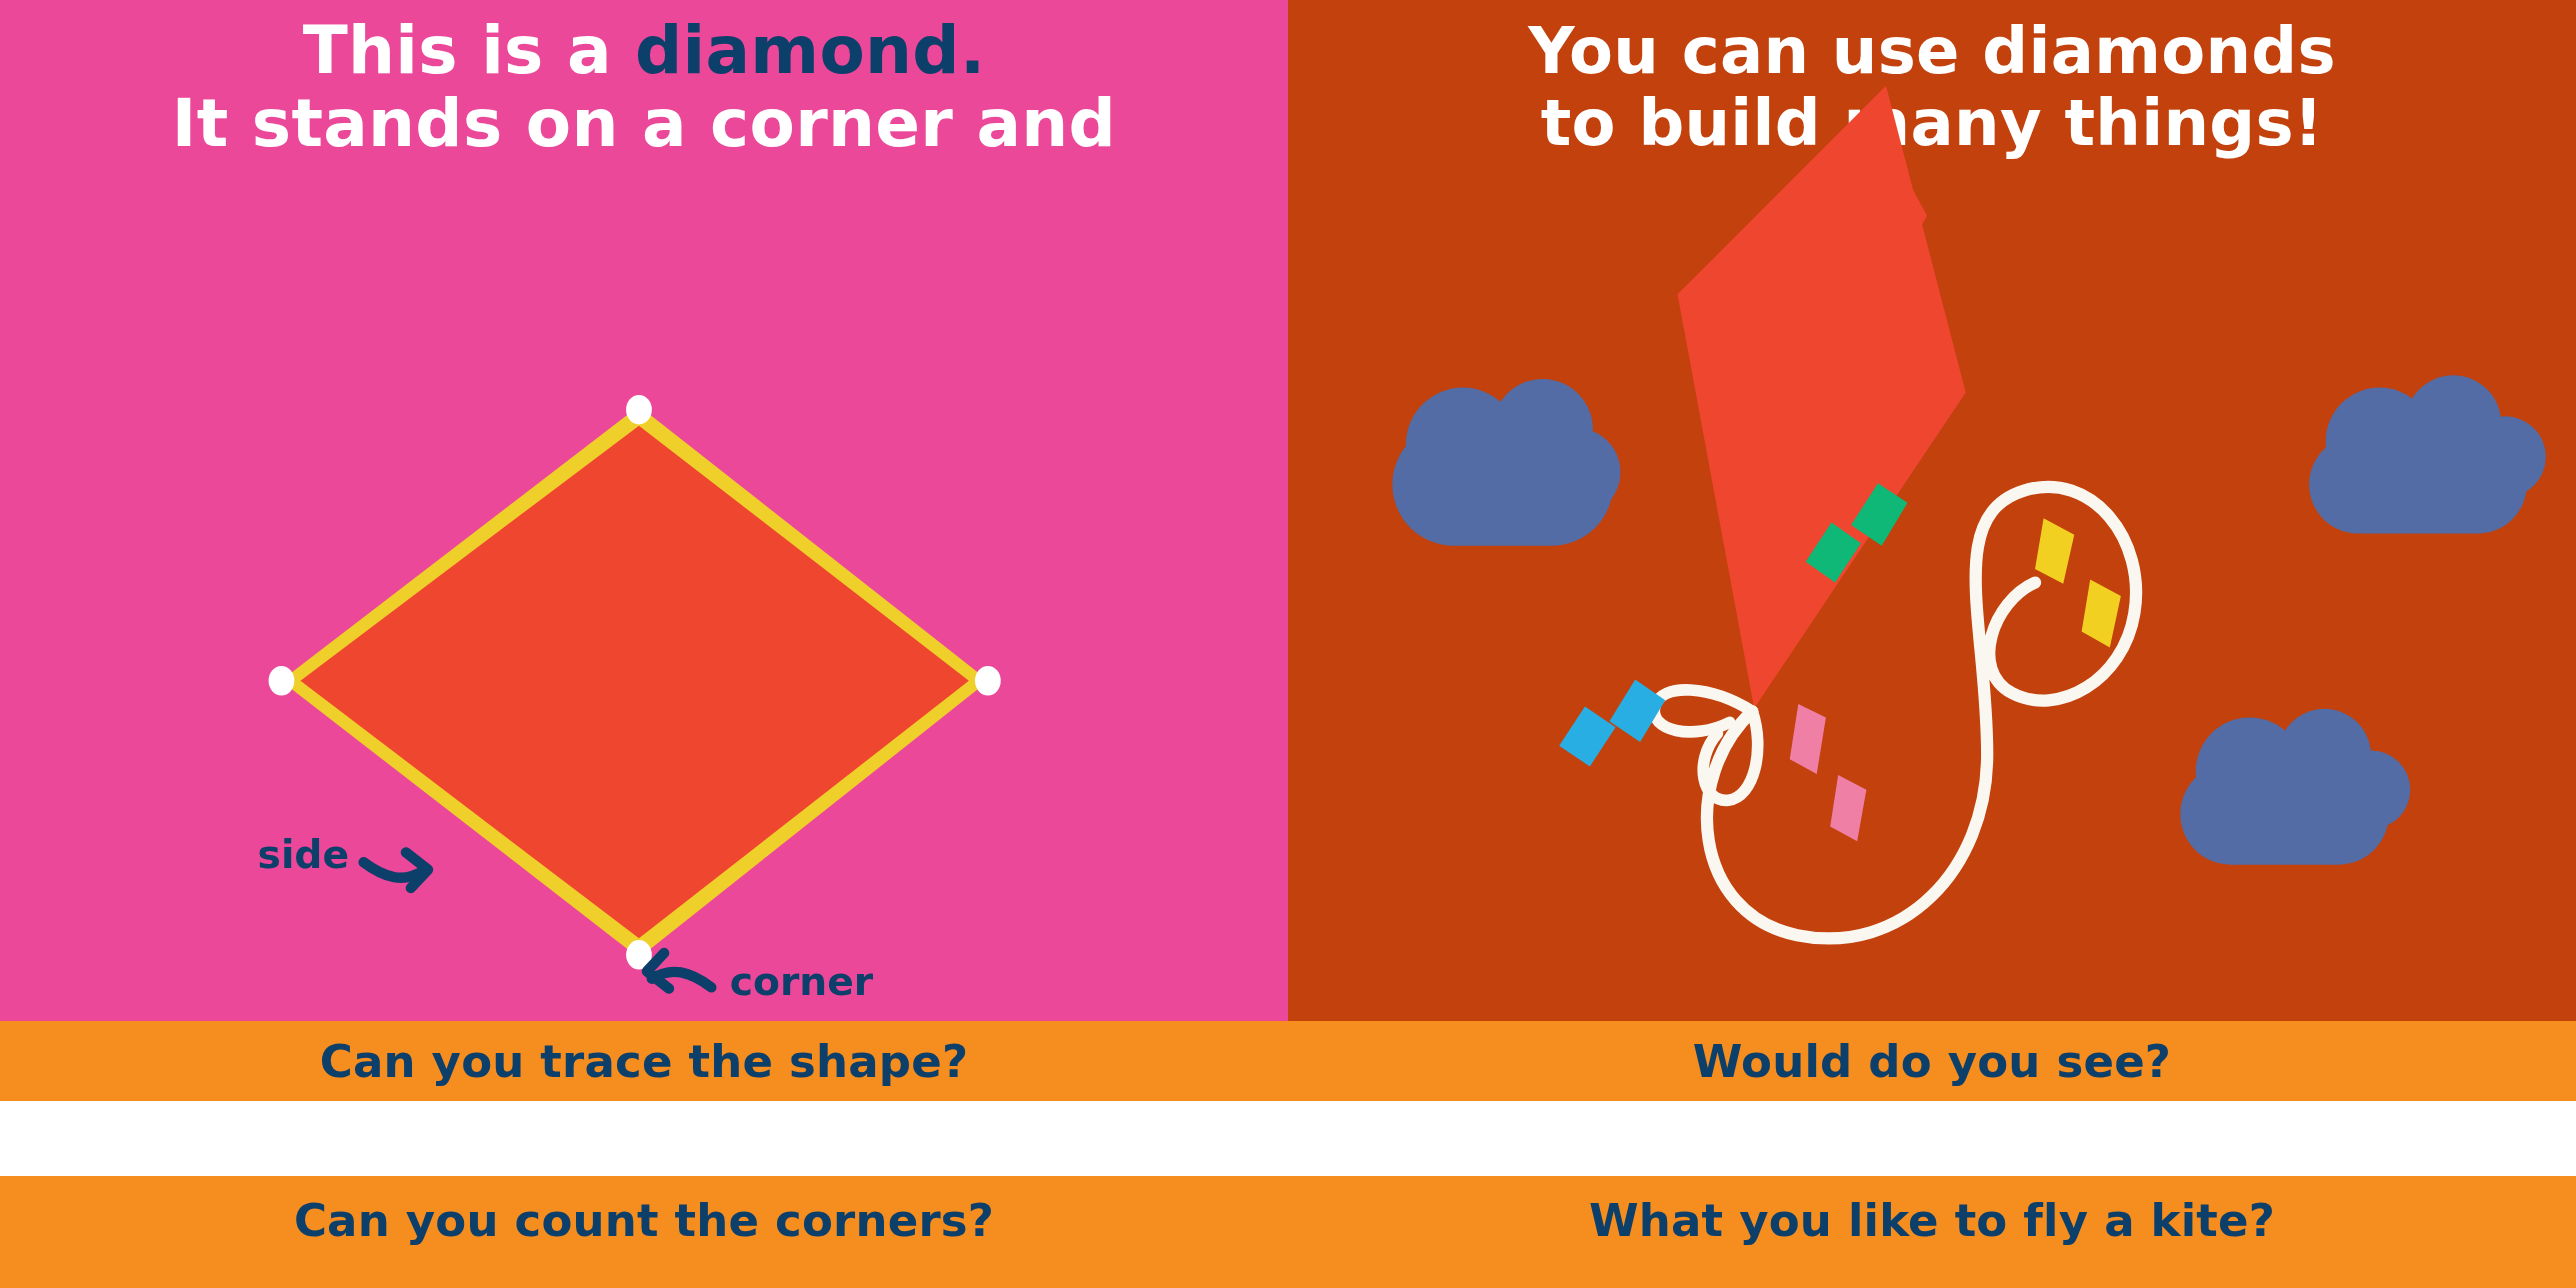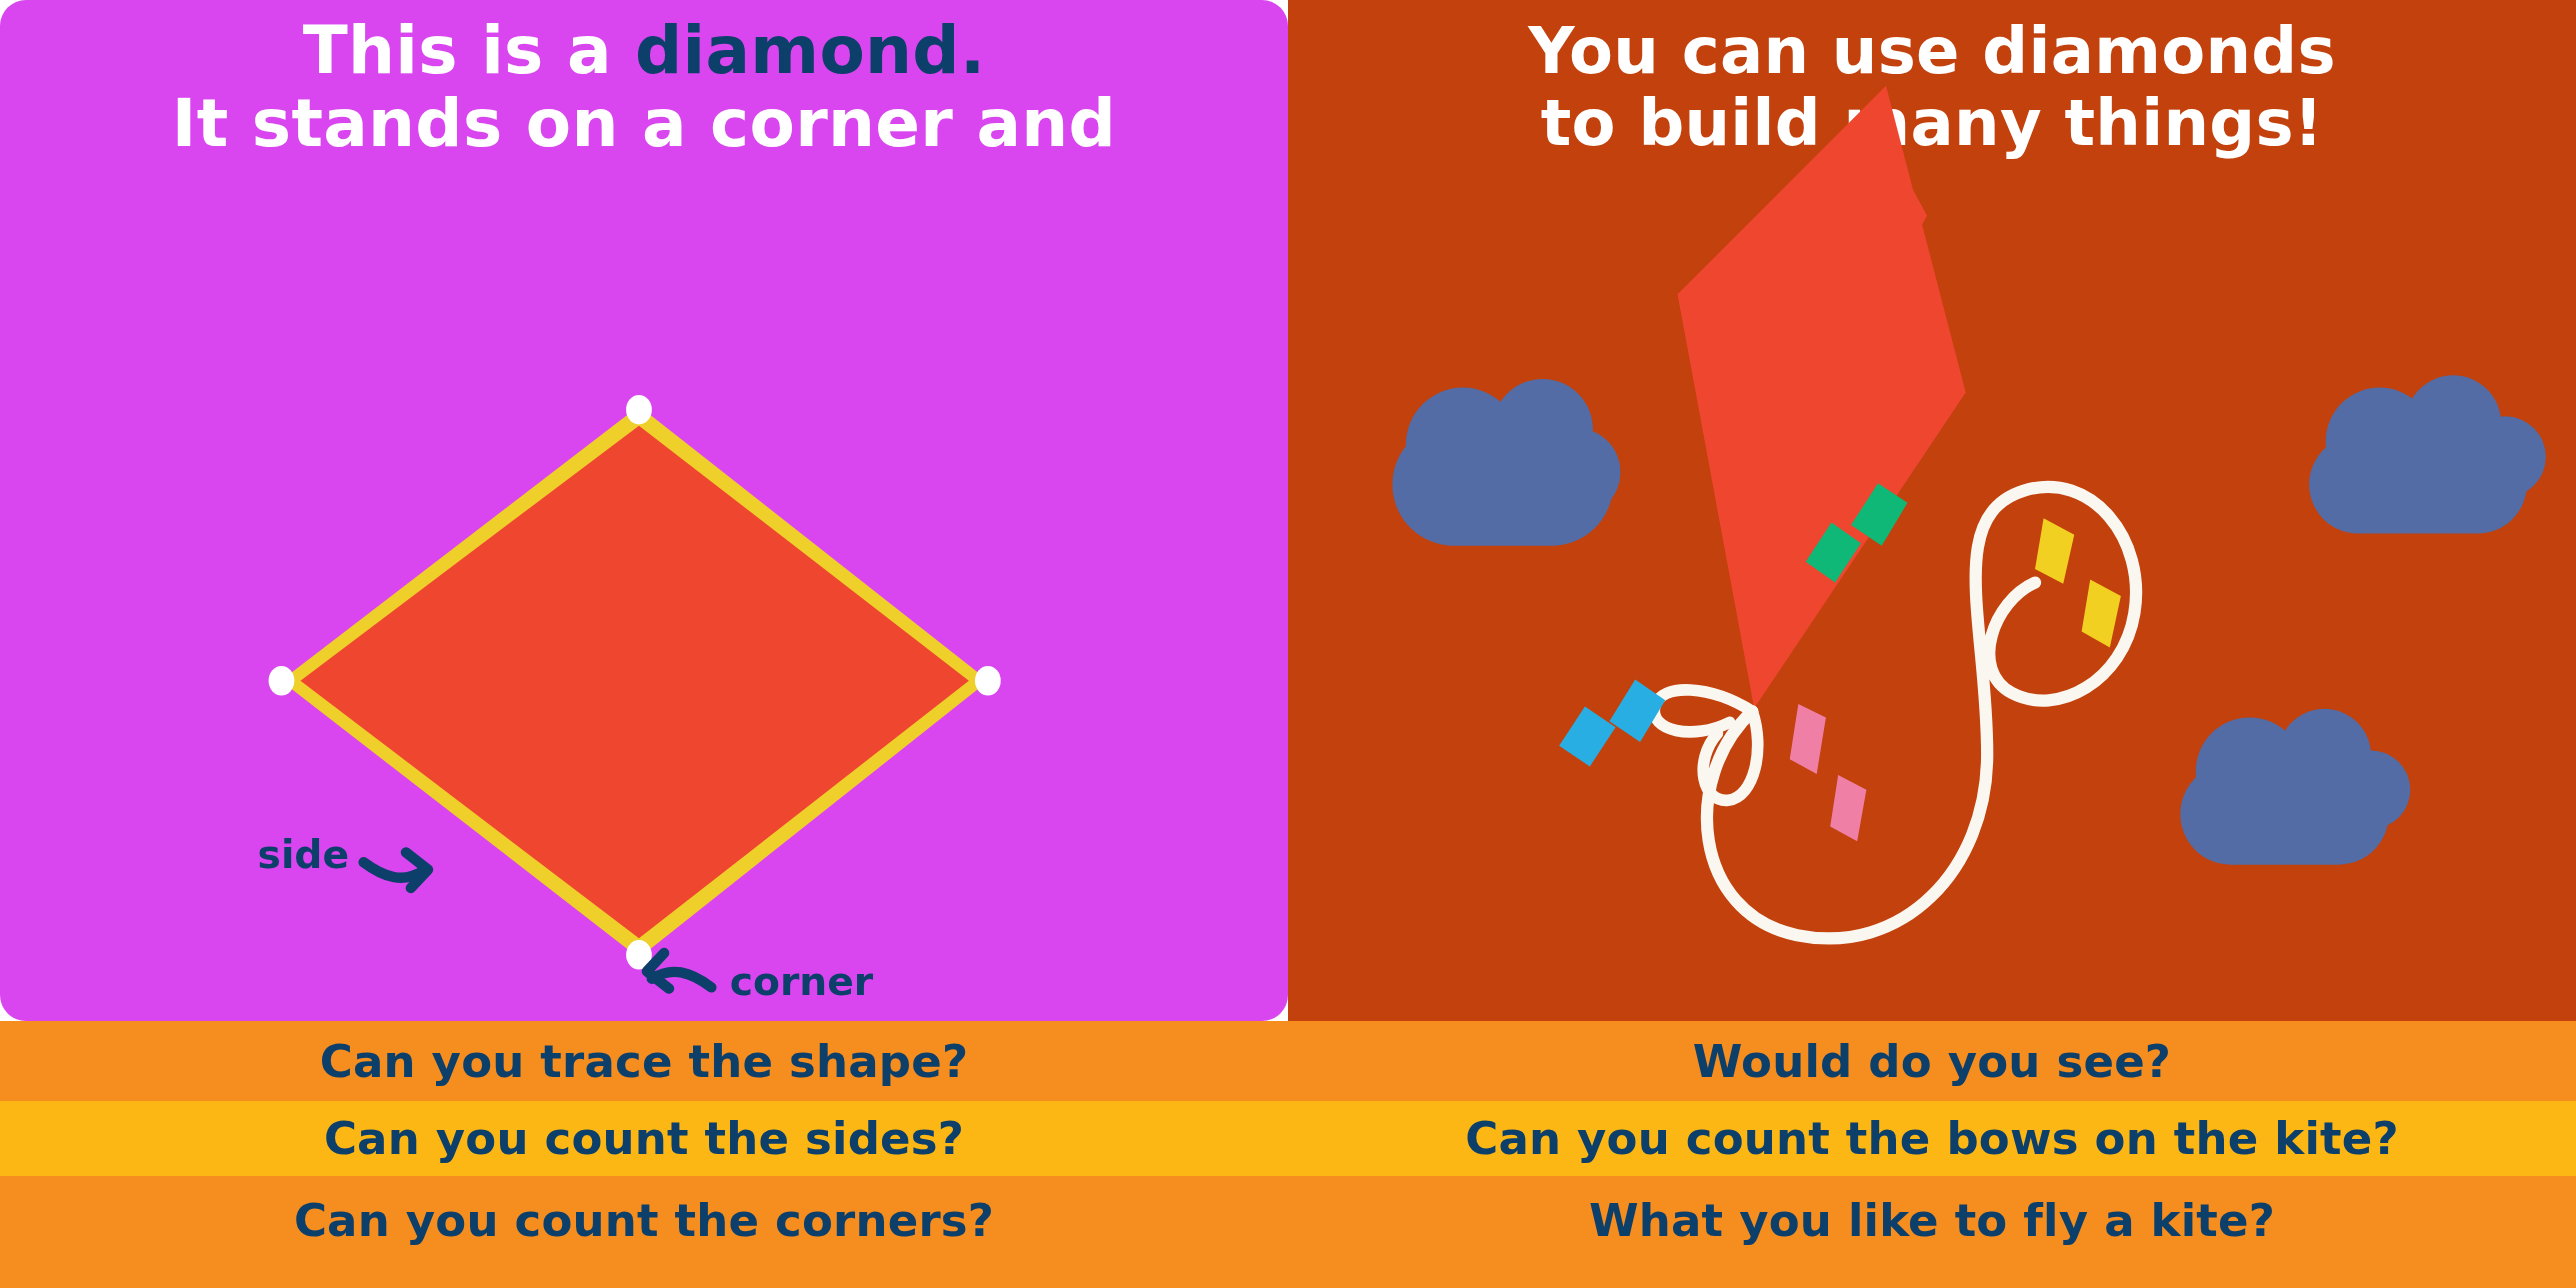--- a/index.html
+++ b/index.html
@@ -17,21 +17,21 @@
   }
 
   
   .panel {
     position: absolute;
     top: 0;
     width: 1288px;
     height: 1021px;
     overflow: hidden;
   }
-  #panel-left  { left: 0;      background: #d946ef; border-radius: 26px; }
+  #panel-left  { left: 0;      background: #ec4899; }
   #panel-right { left: 1288px; background: #c2410c; }
 
   
   .heading {
     position: absolute;
     left: 0;
     width: 100%;
     text-align: center;
     font-weight: 700;
     color: #ffffff;
@@ -205,28 +205,20 @@
 
   <div class="band band-1">
     <div class="band-cell">
       <span class="question">Can you trace the shape?</span>
     </div>
     <div class="band-cell">
       <span class="question">Would do you see?</span>
     </div>
   </div>
 
-  <div class="band band-2">
-    <div class="band-cell">
-      <span class="question">Can you count the sides?</span>
-    </div>
-    <div class="band-cell">
-      <span class="question">Can you count the bows on the kite?</span>
-    </div>
-  </div>
 
   <div class="band band-3">
     <div class="band-cell">
       <span class="question">Can you count the corners?</span>
     </div>
     <div class="band-cell">
       <span class="question">What you like to fly a kite?</span>
     </div>
   </div>
 

